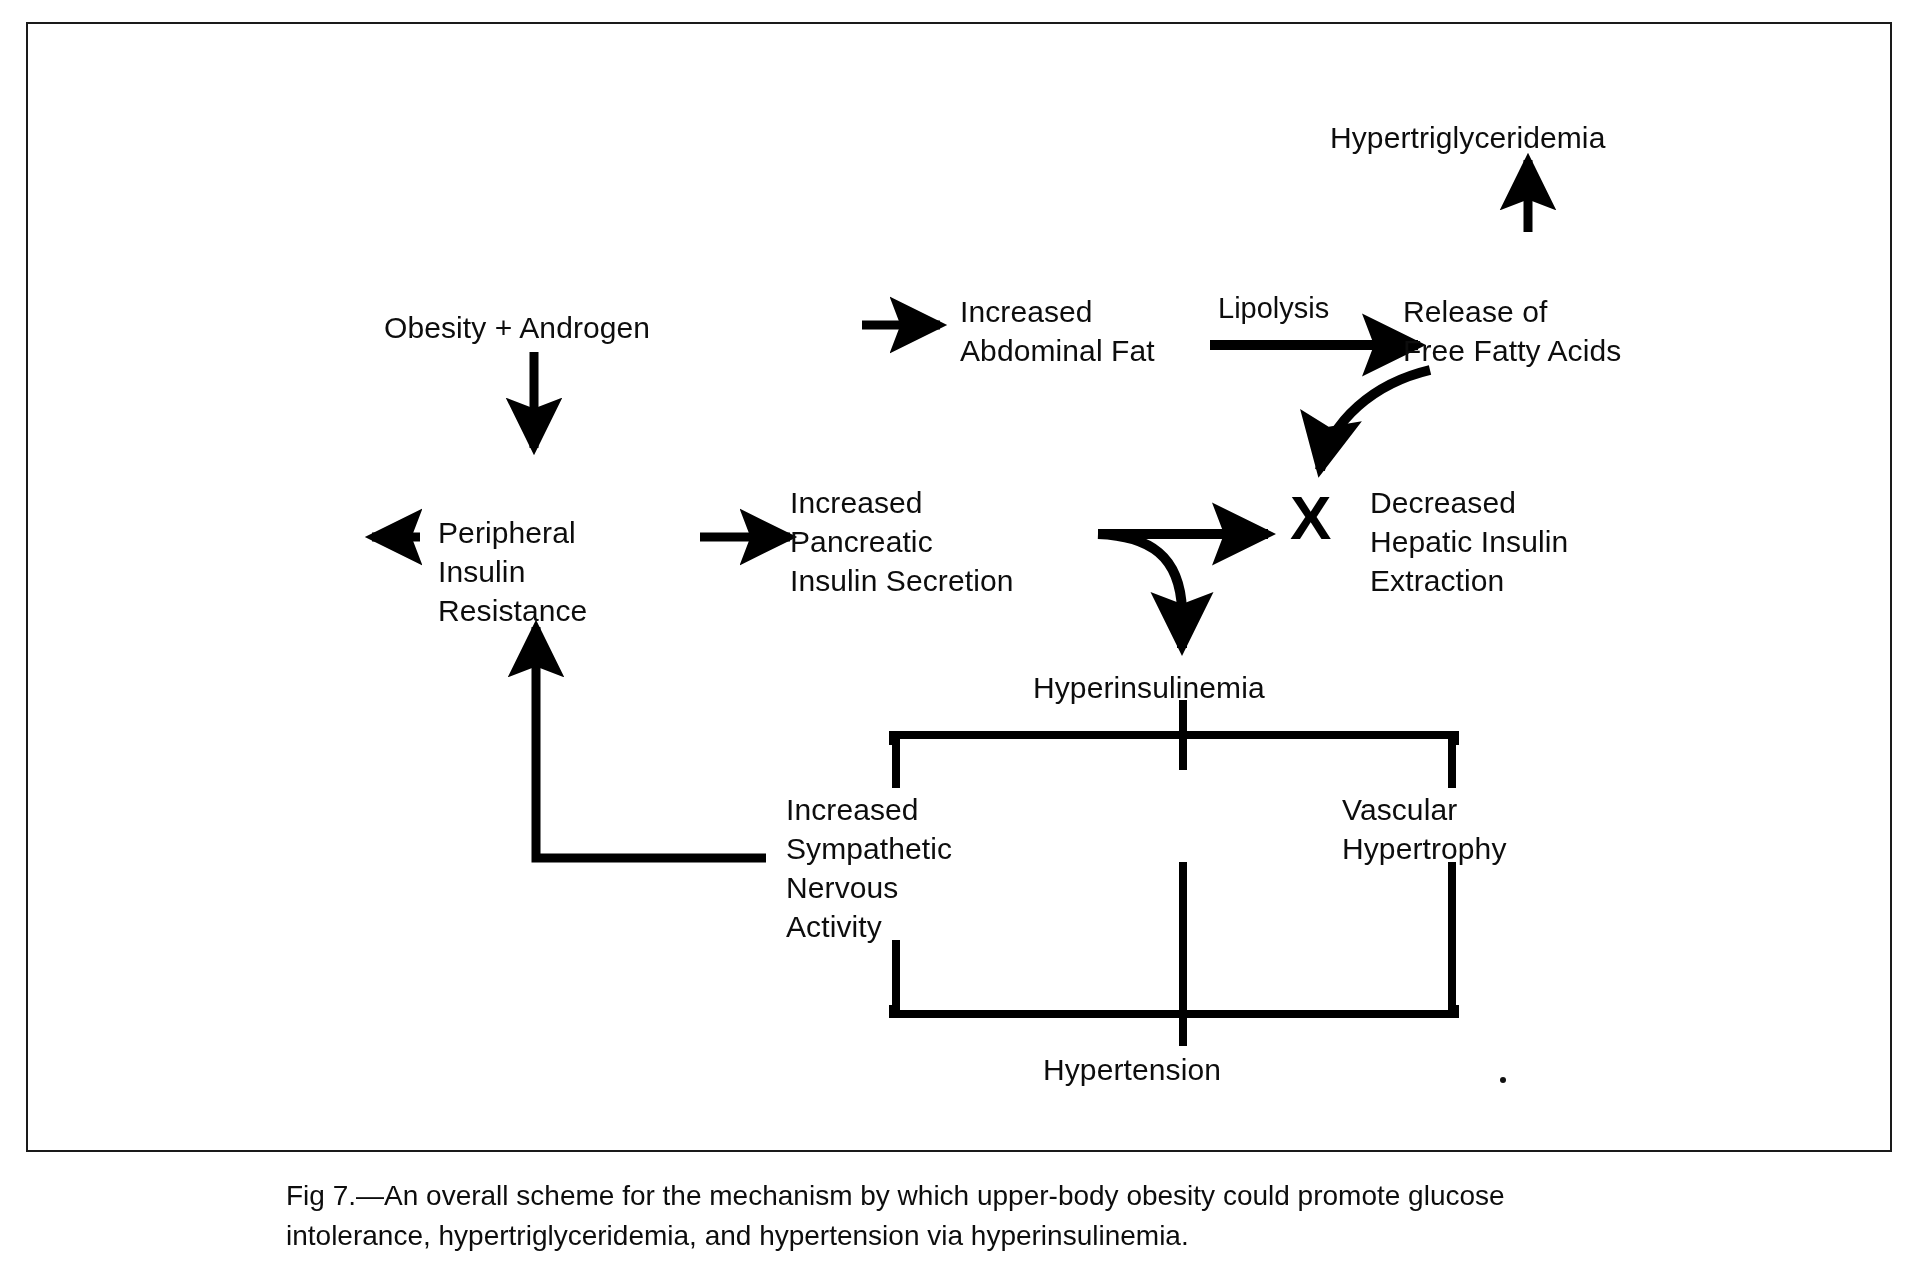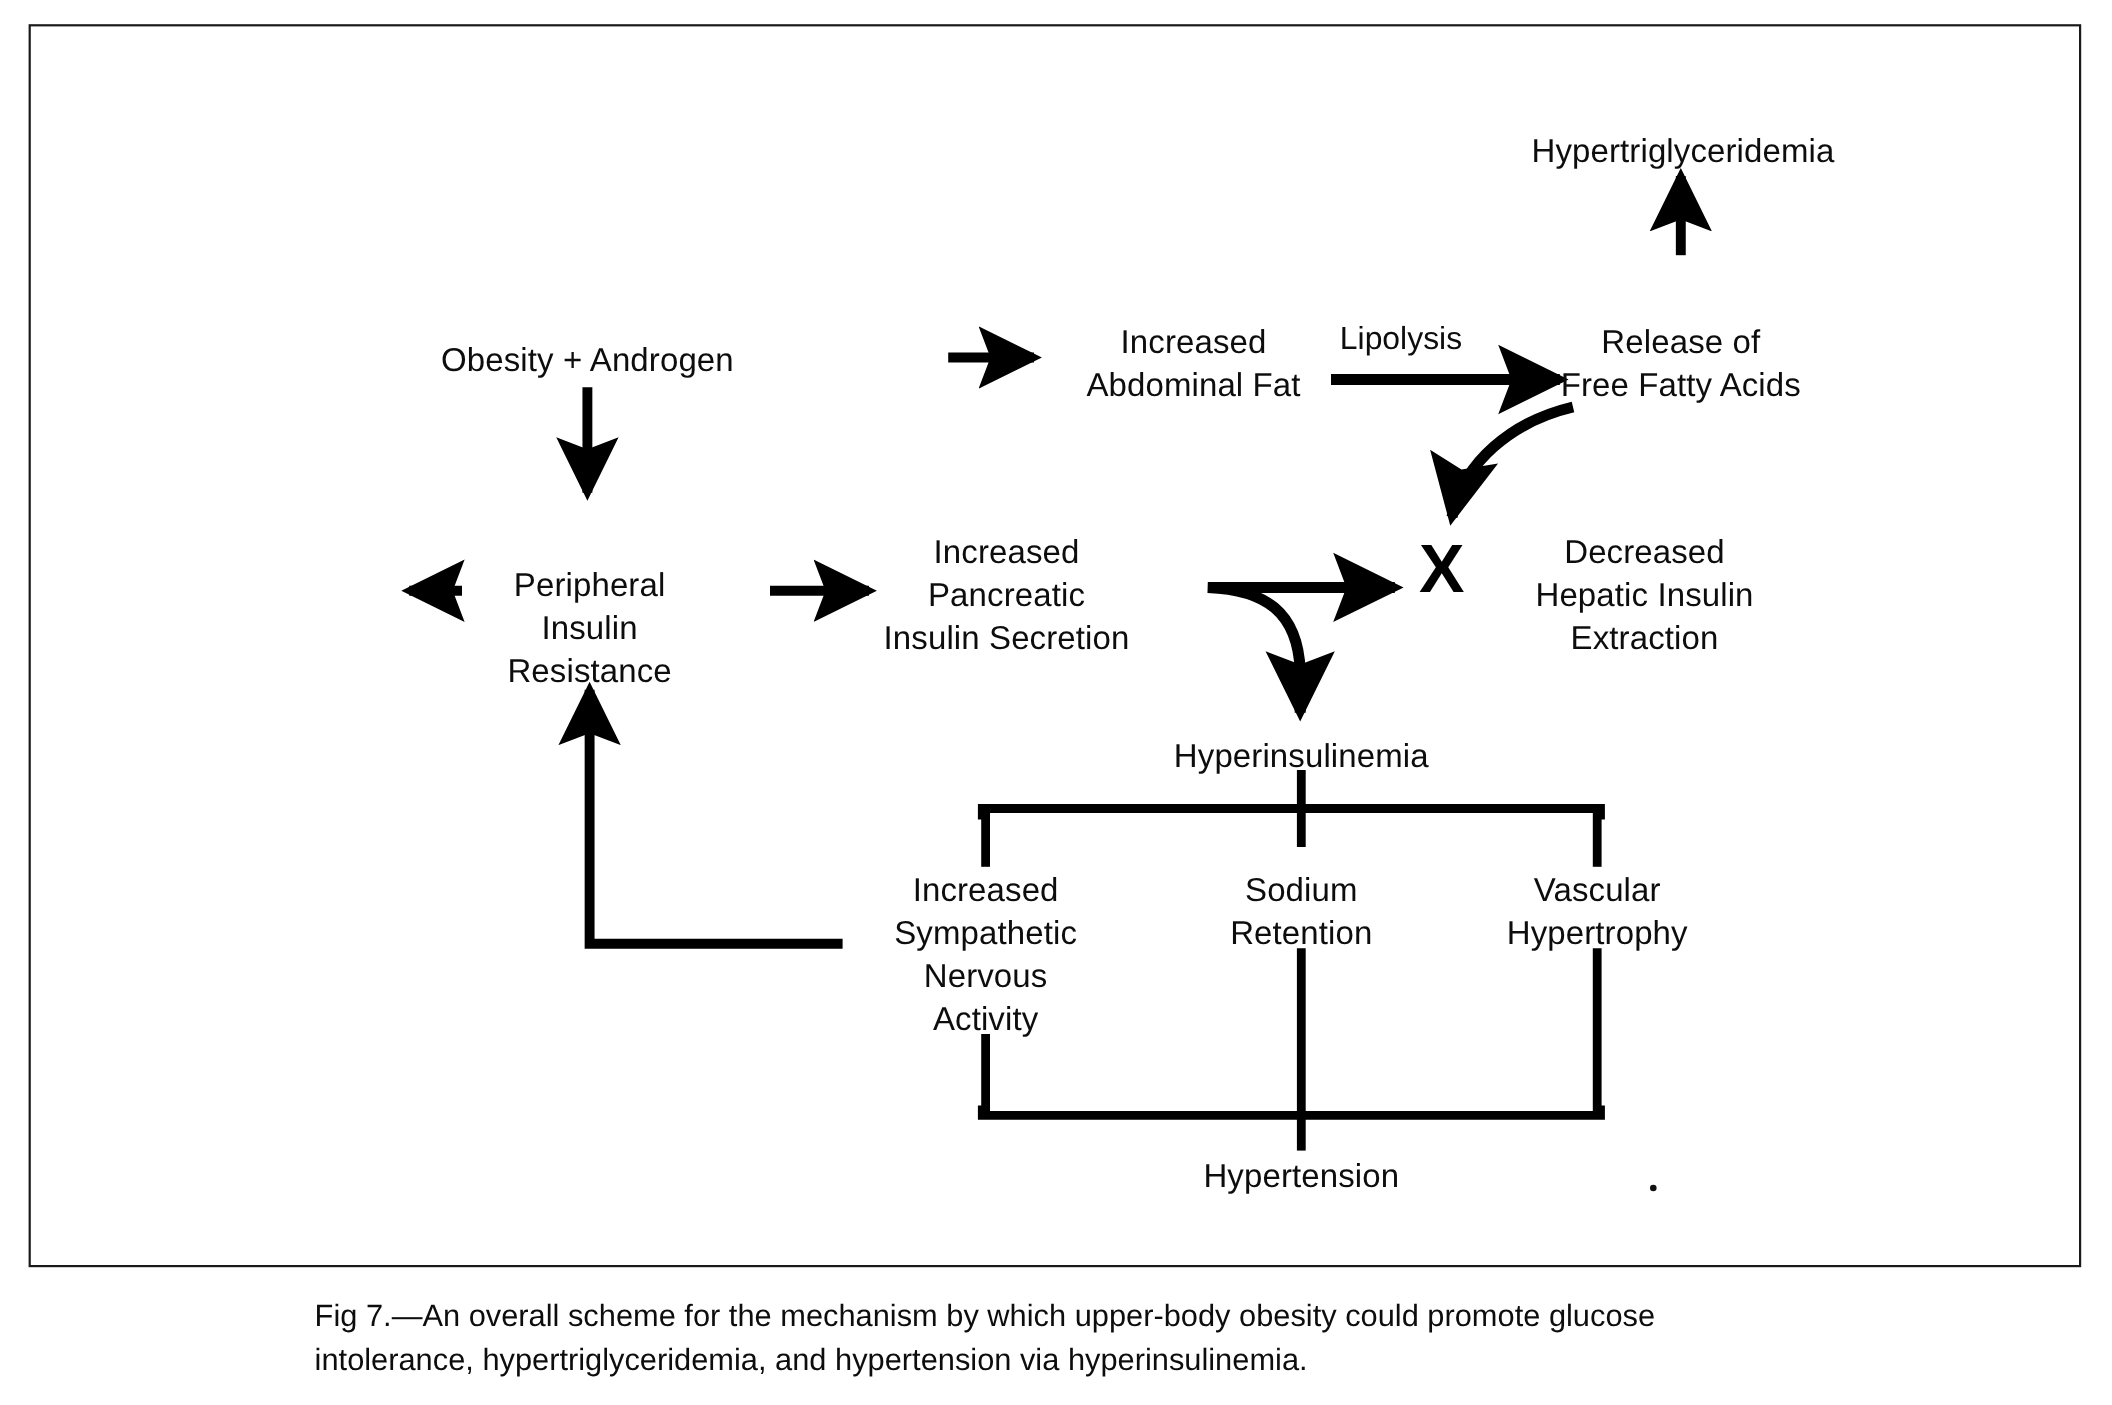--- a/index.html
+++ b/index.html
@@ -33,21 +33,21 @@
   #diagram-svg {
     position: absolute;
     left: 0;
     top: 0;
     width: 1920px;
     height: 1160px;
     pointer-events: none;
   }
   .node {
     position: absolute;
-    text-align: center;
+    text-align: left;
     line-height: 1.30;
     font-size: 30px;
     color: #0d0d0d;
     white-space: nowrap;
     letter-spacing: 0.1px;
   }
   .node .ln { display: block; }
   .edge-label {
     position: absolute;
     font-size: 29px;
@@ -183,24 +183,20 @@
     <span class="ln">Hyperinsulinemia</span>
   </div>
 
   <div class="node" style="left:786px; top:790px; width:220px;">
     <span class="ln">Increased</span>
     <span class="ln">Sympathetic</span>
     <span class="ln">Nervous</span>
     <span class="ln">Activity</span>
   </div>
 
-  <div class="node" style="left:1073px; top:790px; width:220px;">
-    <span class="ln">Sodium</span>
-    <span class="ln">Retention</span>
-  </div>
 
   <div class="node" style="left:1342px; top:790px; width:220px;">
     <span class="ln">Vascular</span>
     <span class="ln">Hypertrophy</span>
   </div>
 
   <div class="node" style="left:1043px; top:1050px; width:280px;">
     <span class="ln">Hypertension</span>
   </div>
 

